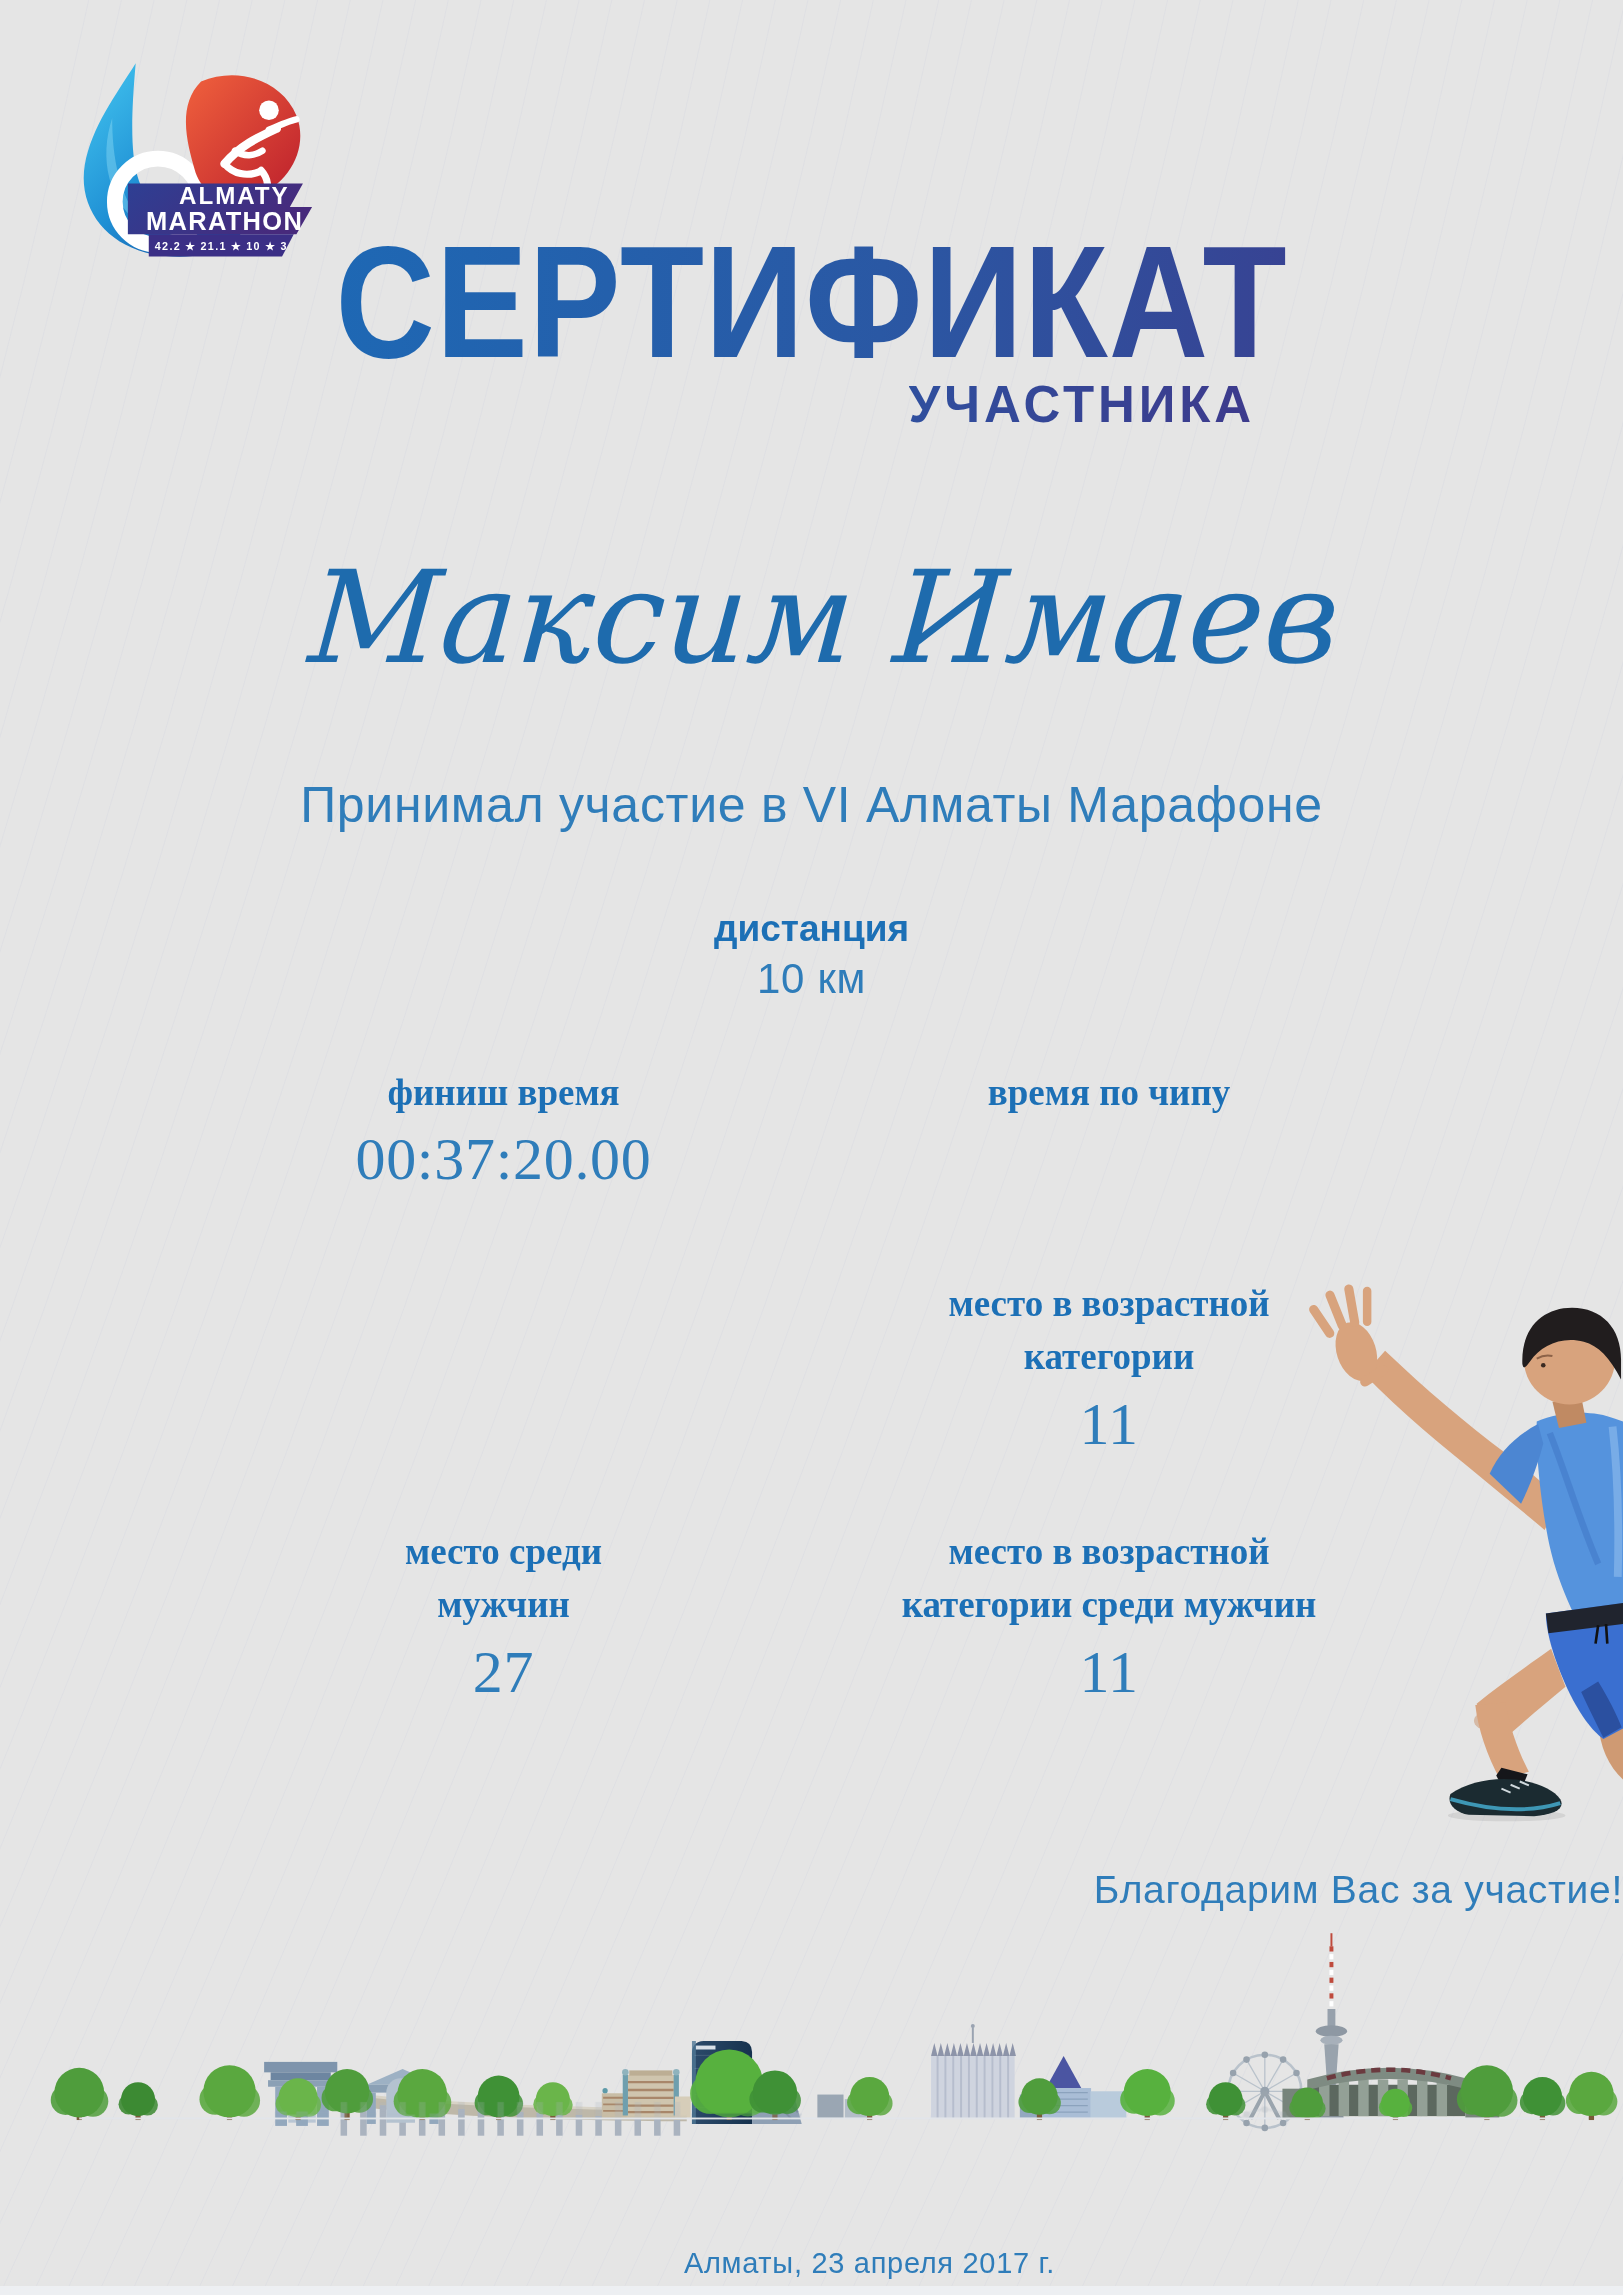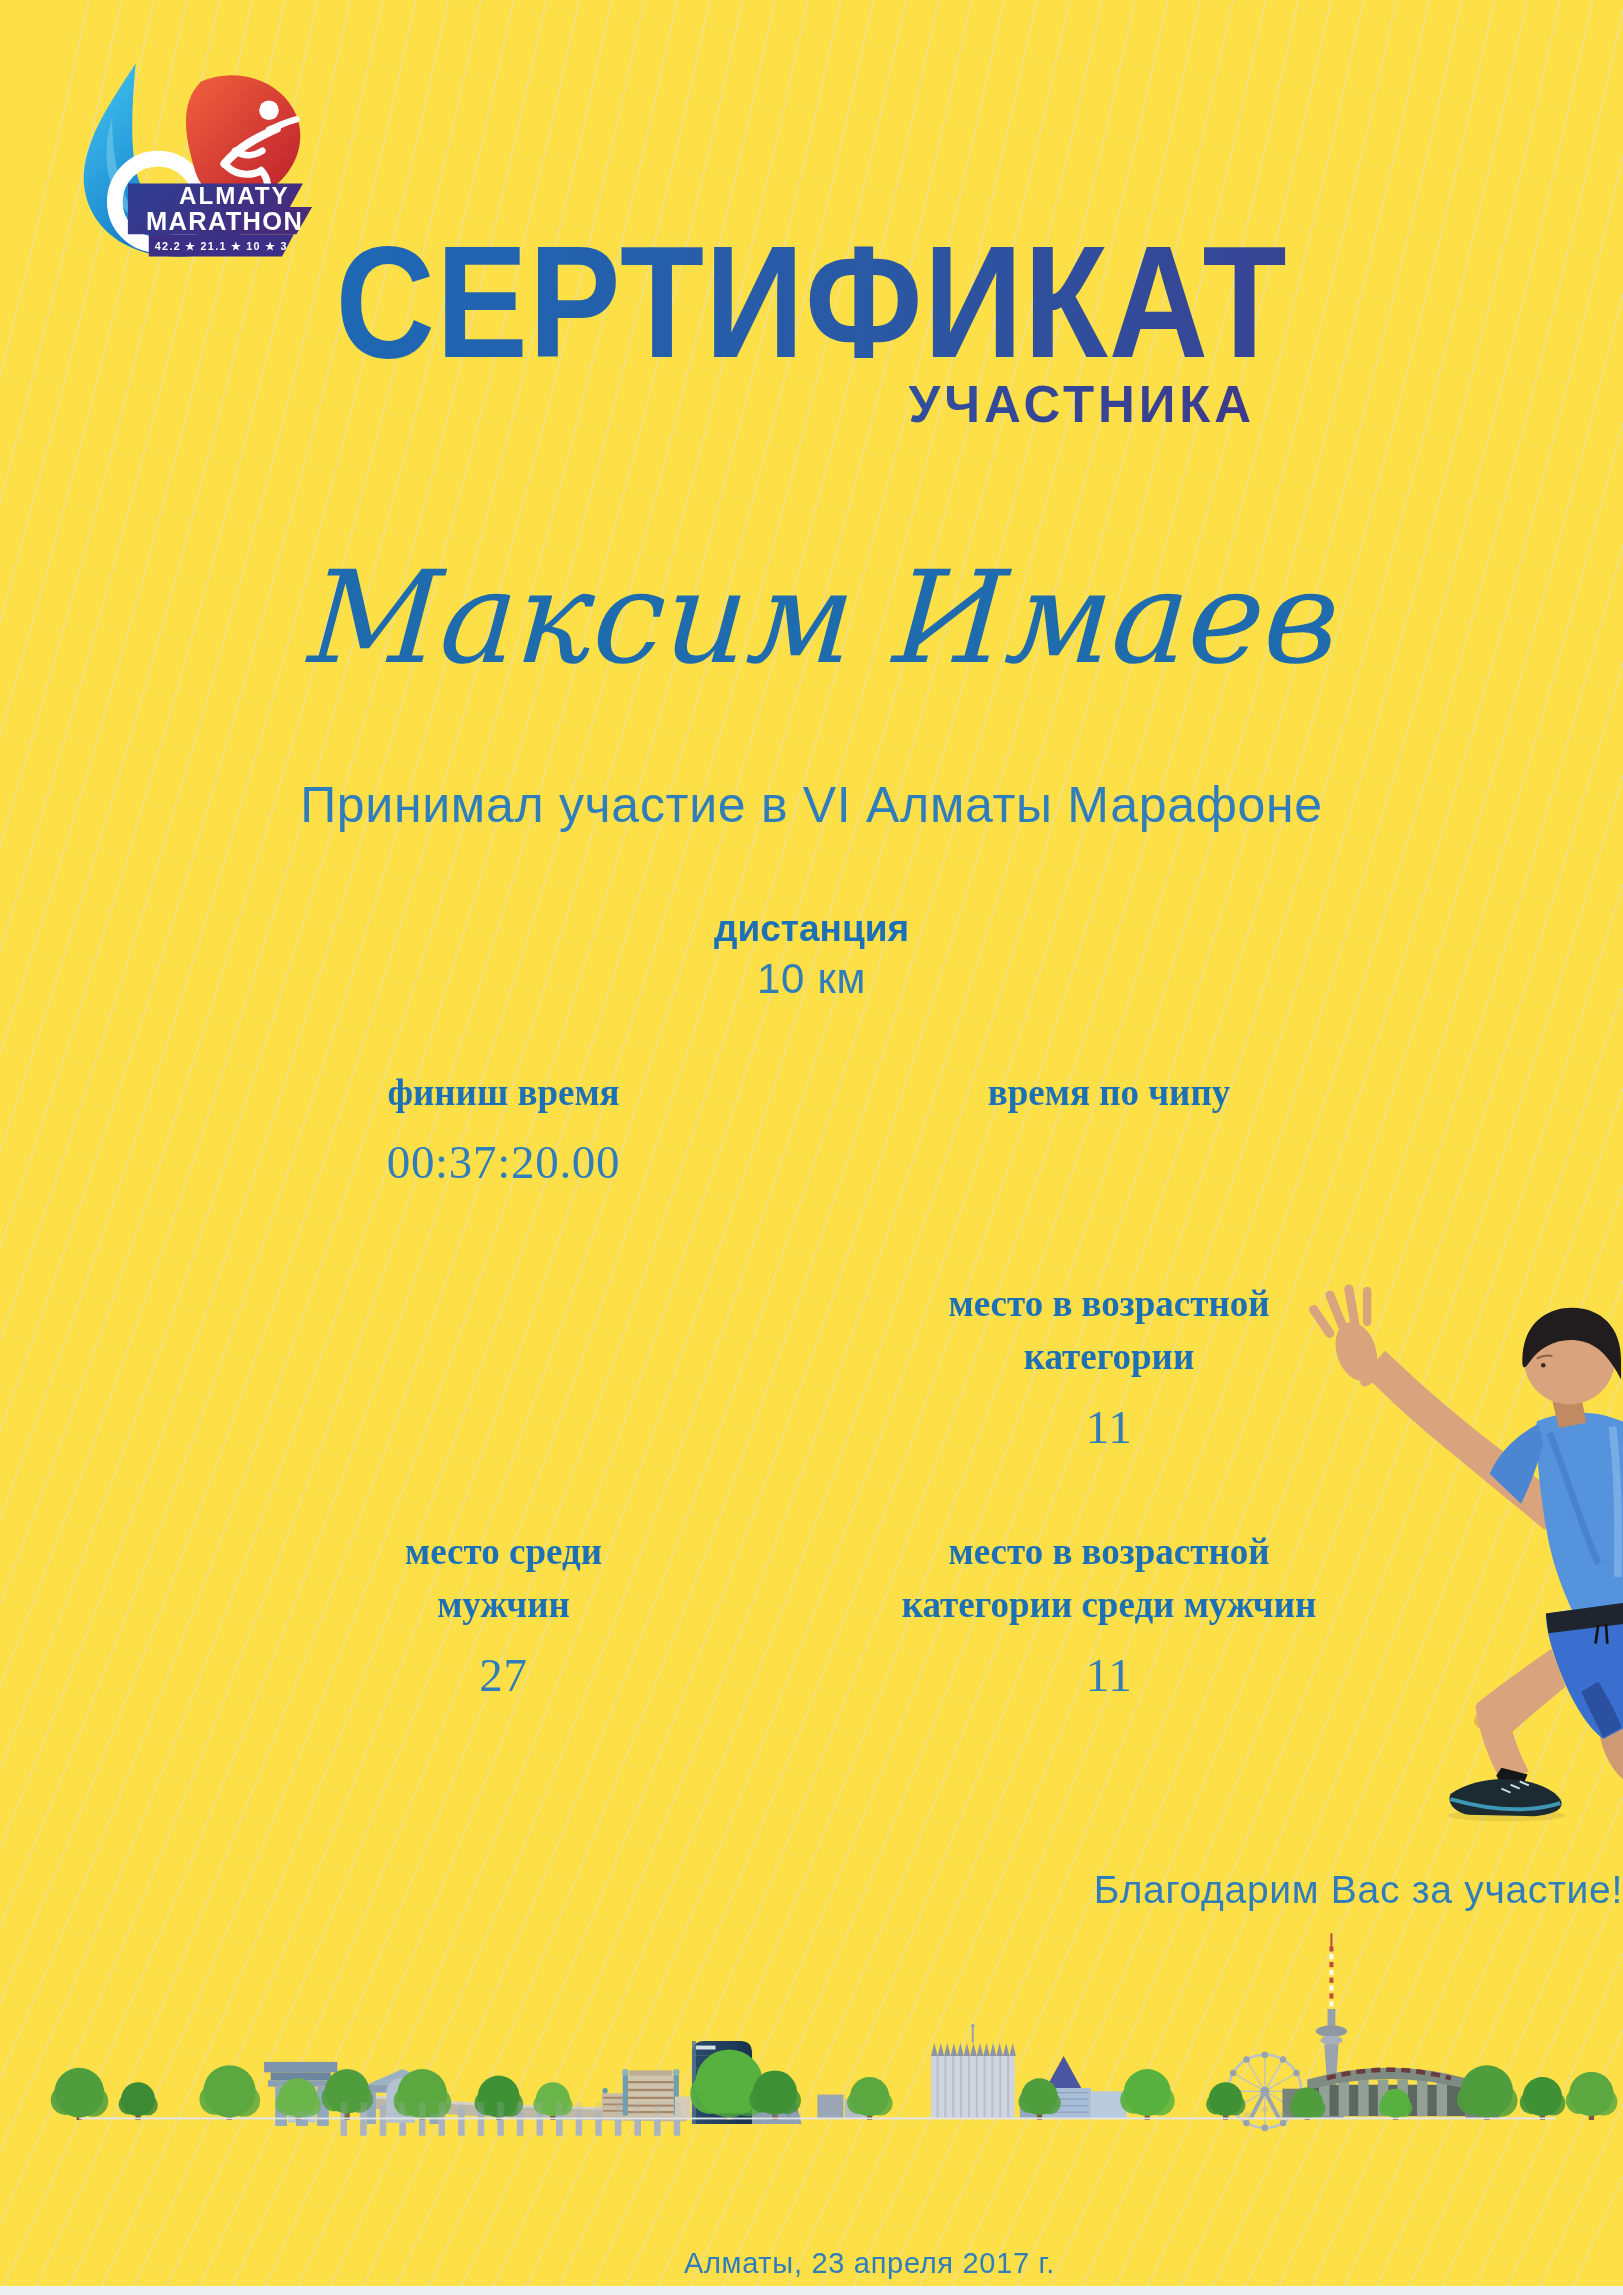--- a/index.html
+++ b/index.html
@@ -1,19 +1,19 @@
 <!DOCTYPE html>
 <html style="font-size:10.5px"><head>
 <meta charset="utf-8">
 <style>
   html,body{margin:0;padding:0;background:#ffffff;}
   .page{
     position:relative;
     width:1623px;height:2295px;
-    background:#fde047;
+    background:#e5e5e5;
     overflow:hidden;
     font-family:"Liberation Sans",sans-serif;
   }
   .bg-lines{position:absolute;left:0;top:0;width:1623px;height:2295px;}
   .logo-svg{position:absolute;left:73px;top:59px;width:243px;height:207px;}
   .cert-title{
     position:absolute;left:0;right:0;top:222px;
     text-align:center;
     font-size:160px;font-weight:700;letter-spacing:1.3px;line-height:1;
     background:linear-gradient(93deg,#1b6cb8 6%,#2a58a4 55%,#3d3a8c 96%);
@@ -43,22 +43,22 @@
     letter-spacing:0.7px;color:#2f7dba;
   }
   .distance-block{
     position:absolute;left:0;right:0;top:882px;text-align:center;margin-top:20px;
   }
   .stat-label{
     font-size:37px;font-weight:700;color:#1c70b6;
     line-height:1.44;white-space:pre-line;
   }
   .stat-value{
-    margin-top:16px;
-    font-size:47px;font-weight:400;color:#2f7dba;letter-spacing:0.7px;
+    margin-top:6px;
+    font-size:60px;font-weight:400;color:#2f7dba;letter-spacing:0.7px;
   }
   .distance-block .stat-value{font-size:42px;margin-top:0;}
   .stat{position:absolute;text-align:center;font-family:Liberation Serif, serif;}
   .col-left{left:209px;width:589px;}
   .col-right{left:808px;width:602px;}
   .row-1{top:1066px;}
   .row-2{top:1277px;}
   .row-3{top:1525px;}
   .thanks-line{
     position:absolute;left:0;right:0;top:1838px;

